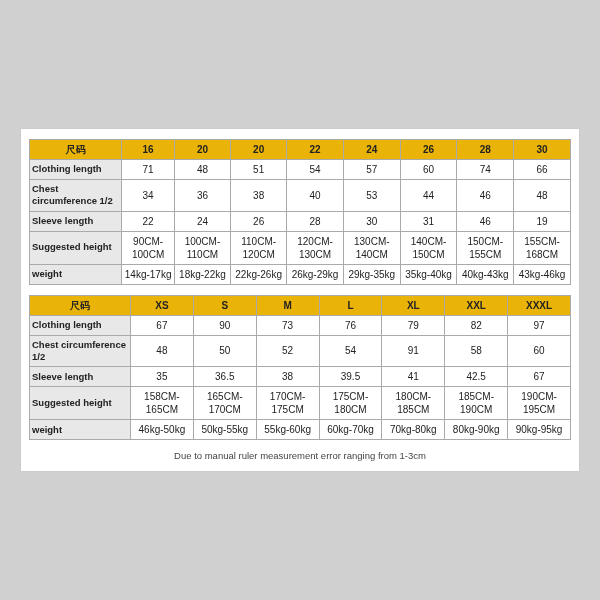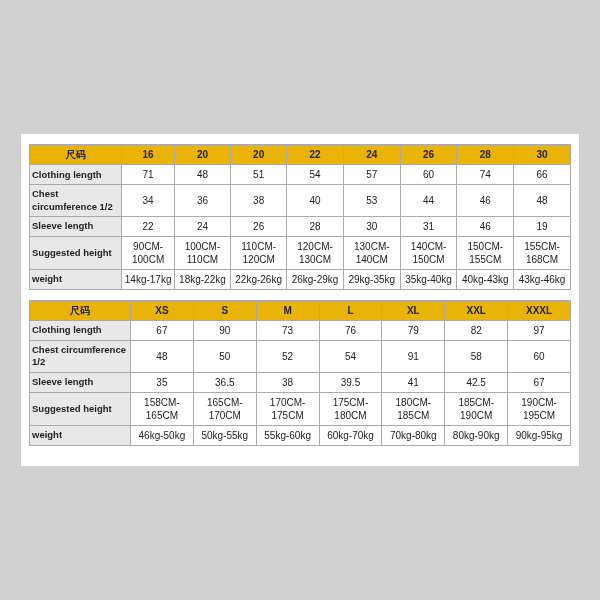--- a/index.html
+++ b/index.html
@@ -194,13 +194,14 @@
           <td>50kg-55kg</td>
           <td>55kg-60kg</td>
           <td>60kg-70kg</td>
           <td>70kg-80kg</td>
           <td>80kg-90kg</td>
           <td>90kg-95kg</td>
         </tr>
       </tbody>
   </table>
 
+  <div class="footer-note">Due to manual ruler measurement error ranging from 1-3cm</div>
 </div>
 
 </body></html>

